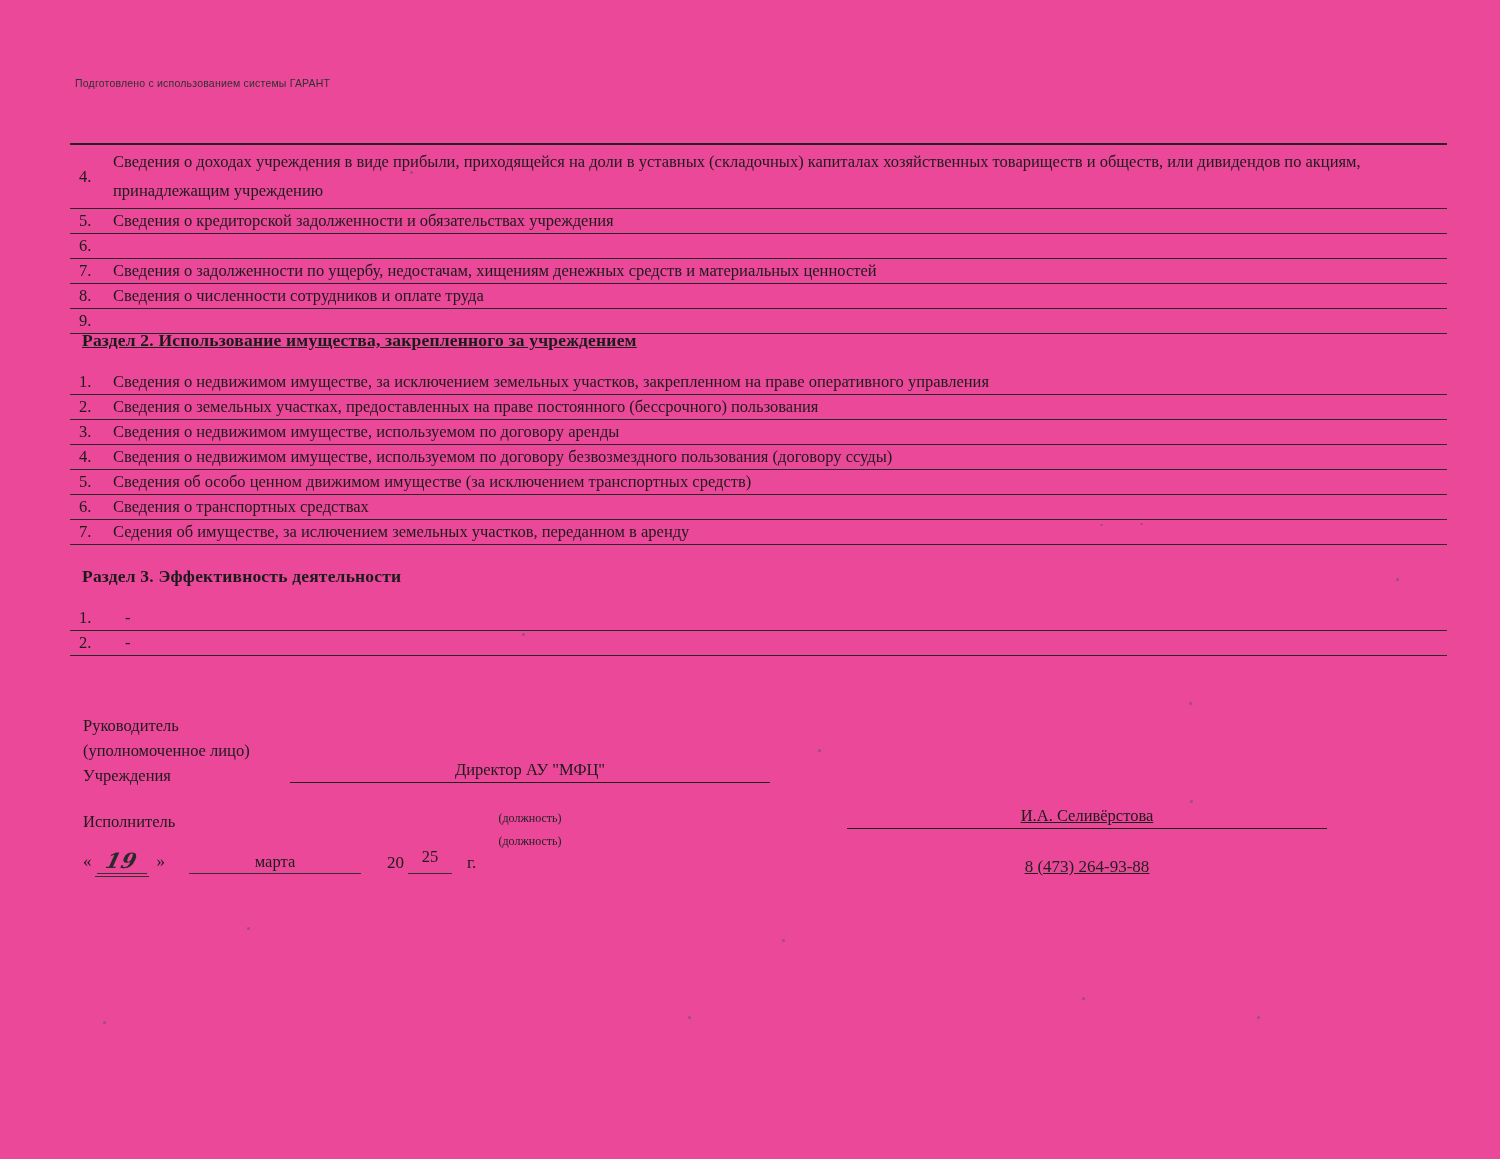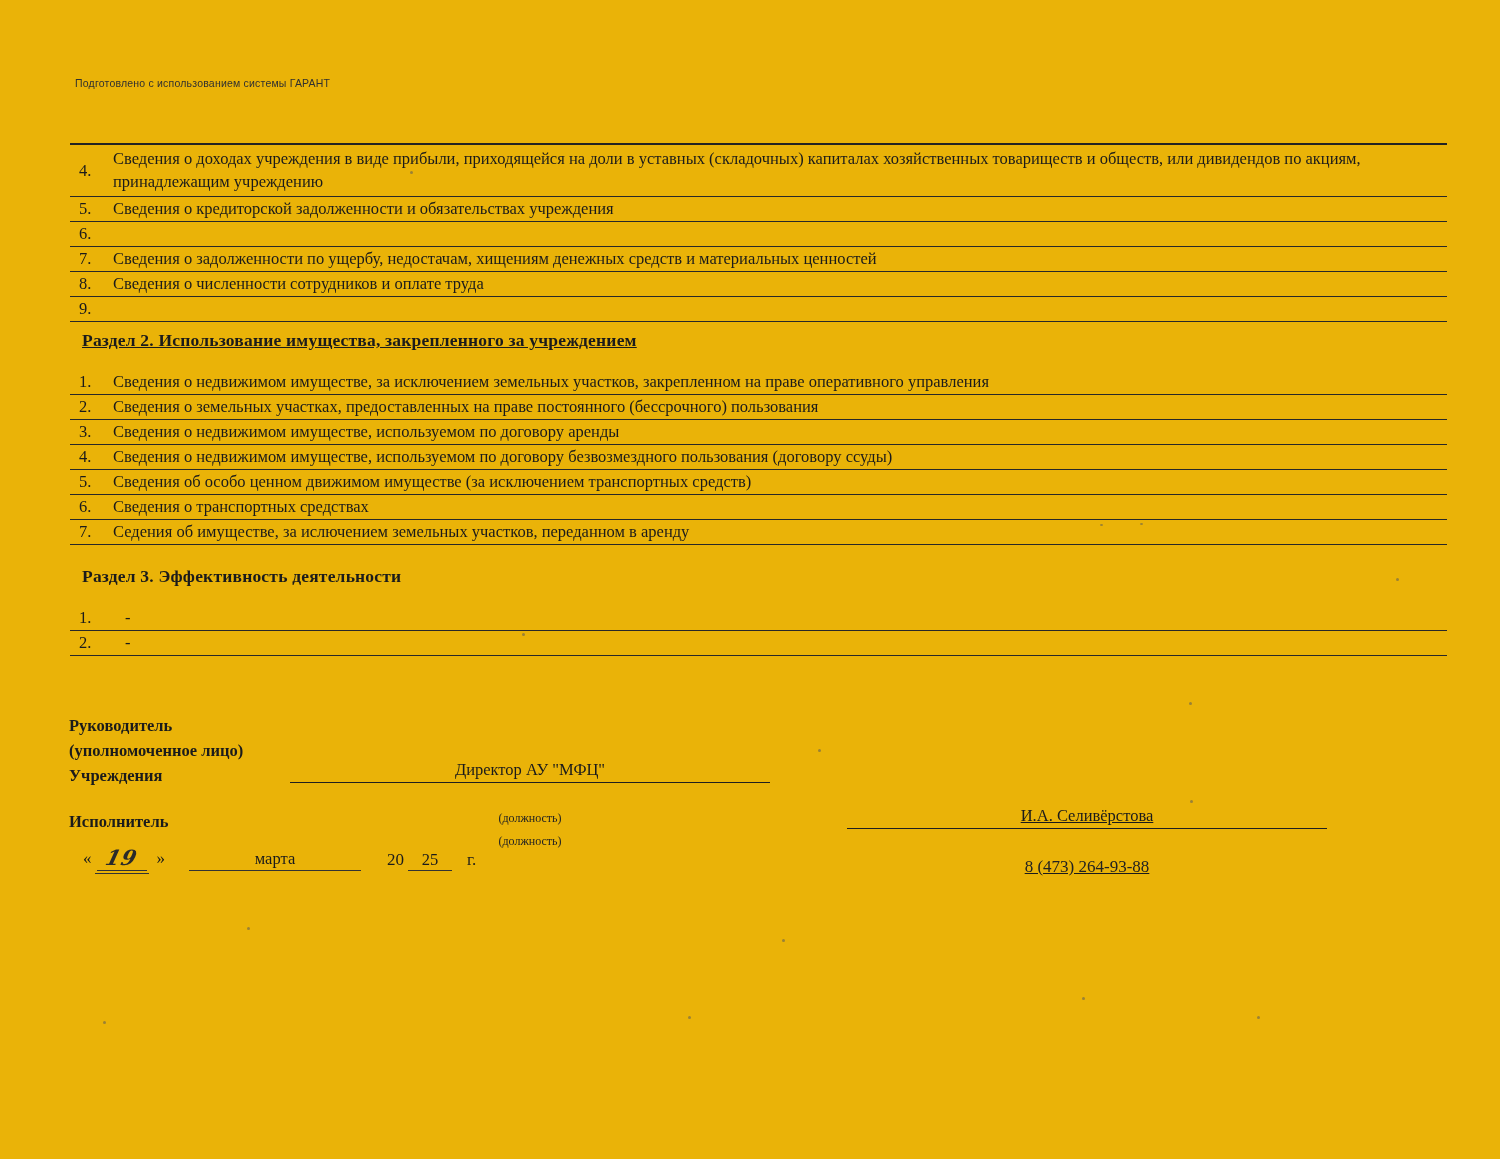--- a/index.html
+++ b/index.html
@@ -1,36 +1,36 @@
 <!DOCTYPE html>
 <html><head>
 <meta charset="utf-8">
 <style>
   html,body { margin:0; padding:0; background:#e8e8e8; }
   .page {
-    position:relative; width:1500px; height:1159px; background:#eab308;
+    position:relative; width:1500px; height:1159px; background:#ec4899;
     font-family:"Liberation Serif","DejaVu Serif",serif; color:#1b1b1b;
     overflow:hidden; margin:0 auto;
   }
   .watermark {
     position:absolute; left:75px; top:77px;
     font-family:"Liberation Sans","DejaVu Sans",sans-serif;
     font-size:10.5px; color:#303030; letter-spacing:.2px;
   }
   .list { position:absolute; left:70px; width:1377px; }
   .list-top-rule { border-top:2.2px solid #232323; }
   .row { display:flex; align-items:flex-end; border-bottom:1.8px solid #282828; min-height:24px; }
   .row .num { flex:0 0 34px; padding-left:9px; font-size:16.5px; padding-bottom:2px; }
   .row .txt { font-size:16.5px; padding-bottom:2px; }
   .row.multiline { min-height:45px; align-items:center; }
   .row.multiline .num { align-self:center; padding-bottom:0; }
-  .row.multiline .txt { max-width:1305px; line-height:23px; padding:2px 0 3px; }
+  .row.multiline .txt { max-width:1305px; line-height:29px; padding:2px 0 3px; }
   .row.dash .txt { padding-left:12px; }
   .heading { position:absolute; left:82px; font-size:17.5px; font-weight:bold; letter-spacing:.2px; }
-  .sig-label { position:absolute; left:69px; font-size:16.5px;font-weight:bold; }
+  .sig-label { position:absolute; left:83px; font-size:16.5px; }
   .sig-cell { position:absolute; width:480px; text-align:center; }
   .sig-value { font-size:16.5px; padding-bottom:2px; border-bottom:1.9px solid #1f1f1f; }
   .sig-caption { font-size:12px; padding-top:2px; color:#222;margin-top:26px; }
   .date-row { position:absolute; left:83px; top:847px; display:flex; align-items:flex-end; font-size:17px; }
   .quote { padding-bottom:2px; }
   .day-box {
     width:50px; margin-left:5px; text-align:center; position:relative;
     border-bottom:1.6px solid #333;
   }
   .day-box::after {
@@ -43,21 +43,21 @@
     color:#2a2a2a; letter-spacing:1px; line-height:22px;
   }
   .close-quote { margin-left:10px; padding-bottom:2px; }
   .month-box {
     width:172px; margin-left:24px; text-align:center; font-size:16.5px;
     border-bottom:1.6px solid #333; padding-bottom:1px;
   }
   .year-prefix { margin-left:26px; padding-bottom:1px; }
   .year-box {
     width:44px; margin-left:4px; text-align:center; font-size:16.5px;
-    border-bottom:1.6px solid #333; padding-bottom:0;
+    border-bottom:1.6px solid #333; padding-bottom:6px;
   }
   .year-label { margin-left:15px; padding-bottom:1px; }
   .dot { position:absolute; background:#5a5a5a; border-radius:50%; opacity:.55; }
 </style>
 </head>
 <body>
 
 <div class="page">
 
   <div class="watermark">Подготовлено с использованием системы ГАРАНТ</div>

